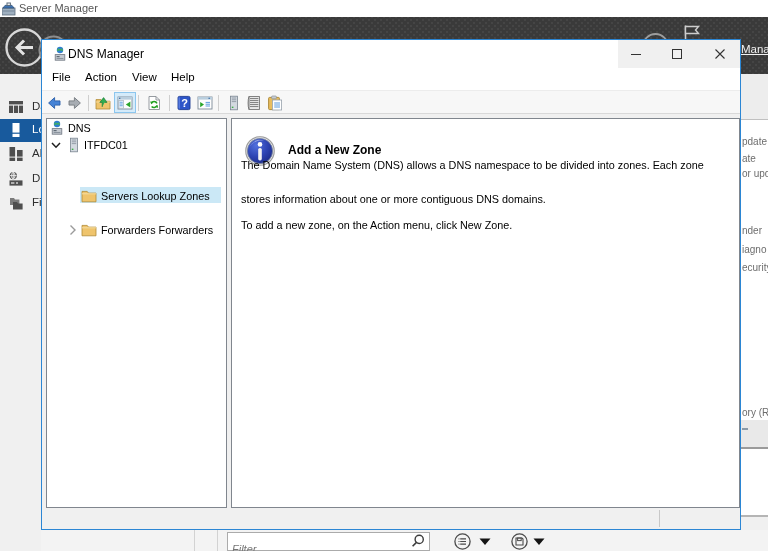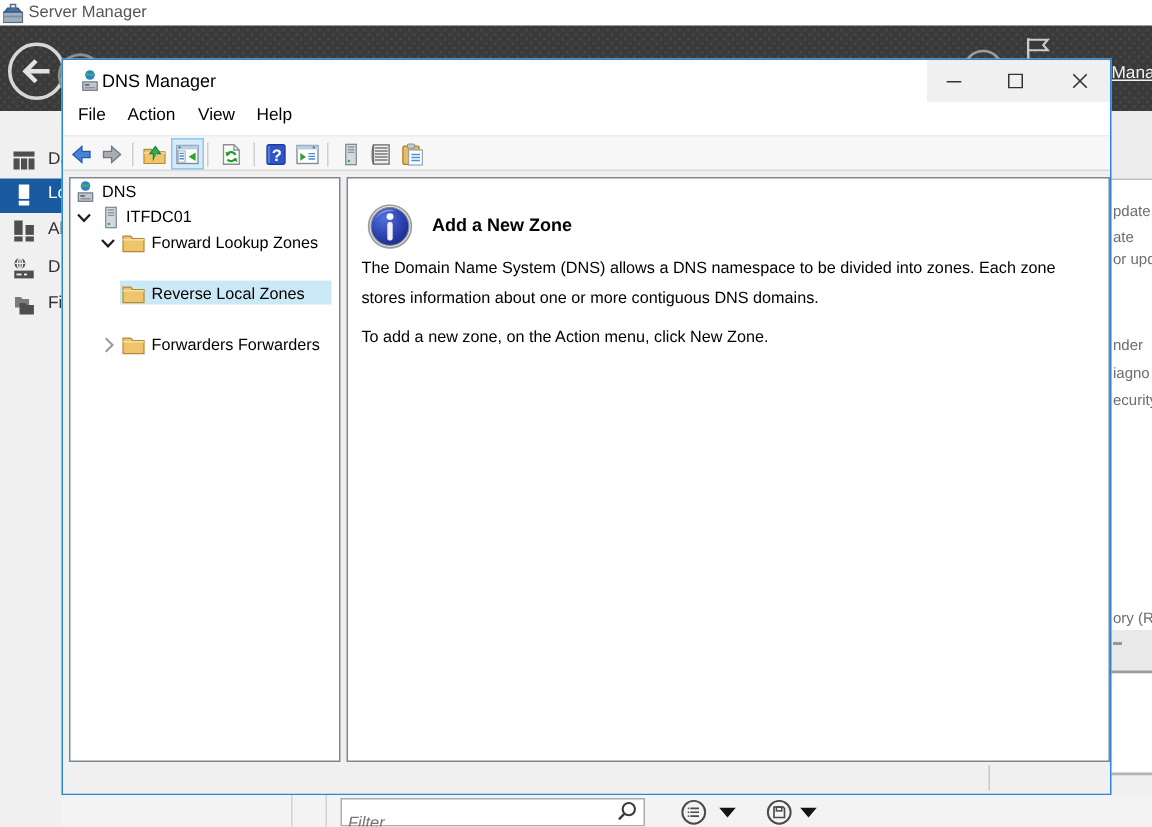--- a/index.html
+++ b/index.html
@@ -369,39 +369,29 @@
         <svg class="tree-ico" style="left:19px" viewBox="0 0 16 16">
           <rect x="4.5" y="1.2" width="7" height="13.6" fill="#d3d9e0" stroke="#79848f" stroke-width="0.8"></rect>
           <g stroke="#8d97a3" stroke-width="0.9" fill="none">
               <path d="M5.8 3 H10.2 M5.8 4.8 H10.2 M5.8 6.6 H10.2"></path>
             </g>
           <rect x="5.8" y="11.6" width="1.6" height="1.4" fill="#3fae49"></rect>
         </svg>
         <span class="tree-lbl" style="left:37px">ITFDC01</span>
       </div>
 
-      <div class="tree-row" style="top:35px">
-        <svg class="tree-exp" style="left:19px" viewBox="0 0 12 12">
-          <path d="M2 4 L6 8.2 L10 4" stroke="#1f1f1f" stroke-width="1.5" fill="none"></path>
-        </svg>
-        <svg class="tree-ico" style="left:34px" viewBox="0 0 16 16">
-          <path d="M1 3.4 h5.2 l1.3 1.7 H15 V13.8 H1 Z" fill="#efc46c" stroke="#b08a35" stroke-width="0.8"></path>
-          <path d="M1 5.8 H15" stroke="#f6dfa3" stroke-width="1"></path>
-        </svg>
-        <span class="tree-lbl" style="left:54px">Forward Lookup Zones</span>
-      </div>
 
 
       <div class="tree-row" style="top:69px">
         <div class="tree-sel" style="left:33px;width:141px"></div>
         <svg class="tree-ico" style="left:34px" viewBox="0 0 16 16">
           <path d="M1 3.4 h5.2 l1.3 1.7 H15 V13.8 H1 Z" fill="#efc46c" stroke="#b08a35" stroke-width="0.8"></path>
           <path d="M1 5.8 H15" stroke="#f6dfa3" stroke-width="1"></path>
         </svg>
-        <span class="tree-lbl" style="left:54px">Reverse Local Zones</span>
+        <span class="tree-lbl" style="left:54px">Servers Lookup Zones</span>
       </div>
 
 
       <div class="tree-row" style="top:103px">
         <svg class="tree-exp" style="left:19px" viewBox="0 0 12 12">
           <path d="M4.5 1.5 L9 6 L4.5 10.5" stroke="#9a9a9a" stroke-width="1.4" fill="none"></path>
         </svg>
         <svg class="tree-ico" style="left:34px" viewBox="0 0 16 16">
           <path d="M1 3.4 h5.2 l1.3 1.7 H15 V13.8 H1 Z" fill="#efc46c" stroke="#b08a35" stroke-width="0.8"></path>
           <path d="M1 5.8 H15" stroke="#f6dfa3" stroke-width="1"></path>
@@ -420,21 +410,21 @@
           </radialGradient>
         </defs>
         <circle cx="16" cy="16" r="15" fill="#e9e9e9"></circle>
         <circle cx="16" cy="16" r="14.2" fill="none" stroke="#9c9c9c" stroke-width="1.1"></circle>
         <circle cx="16" cy="16" r="12.6" fill="url(#infoGrad)" stroke="#77839b" stroke-width="0.8"></circle>
         <path d="M5 13 C8 7.4, 13 5, 20 5.6 C14 3.4, 8 6.2, 5 13 Z" fill="#ffffff" opacity="0.45"></path>
         <circle cx="16" cy="9.4" r="2.3" fill="#ffffff"></circle>
         <rect x="14.2" y="13" width="3.6" height="12.4" rx="1.6" fill="#f2f2f2"></rect>
       </svg>
       <span class="abs" id="rp-heading">Add a New Zone</span>
-      <span class="rp-line" style="top:54px">The Domain Name System (DNS) allows a DNS namespace to be divided into zones. Each zone</span>
+      <span class="rp-line" style="top:40px">The Domain Name System (DNS) allows a DNS namespace to be divided into zones. Each zone</span>
       <span class="rp-line" style="top:74px">stores information about one or more contiguous DNS domains.</span>
       <span class="rp-line" style="top:100px">To add a new zone, on the Action menu, click New Zone.</span>
     </div>
 
     <div class="abs" id="dns-statusbar">
       <div class="abs" id="status-divider"></div>
     </div>
   </div>
 
 </div>

